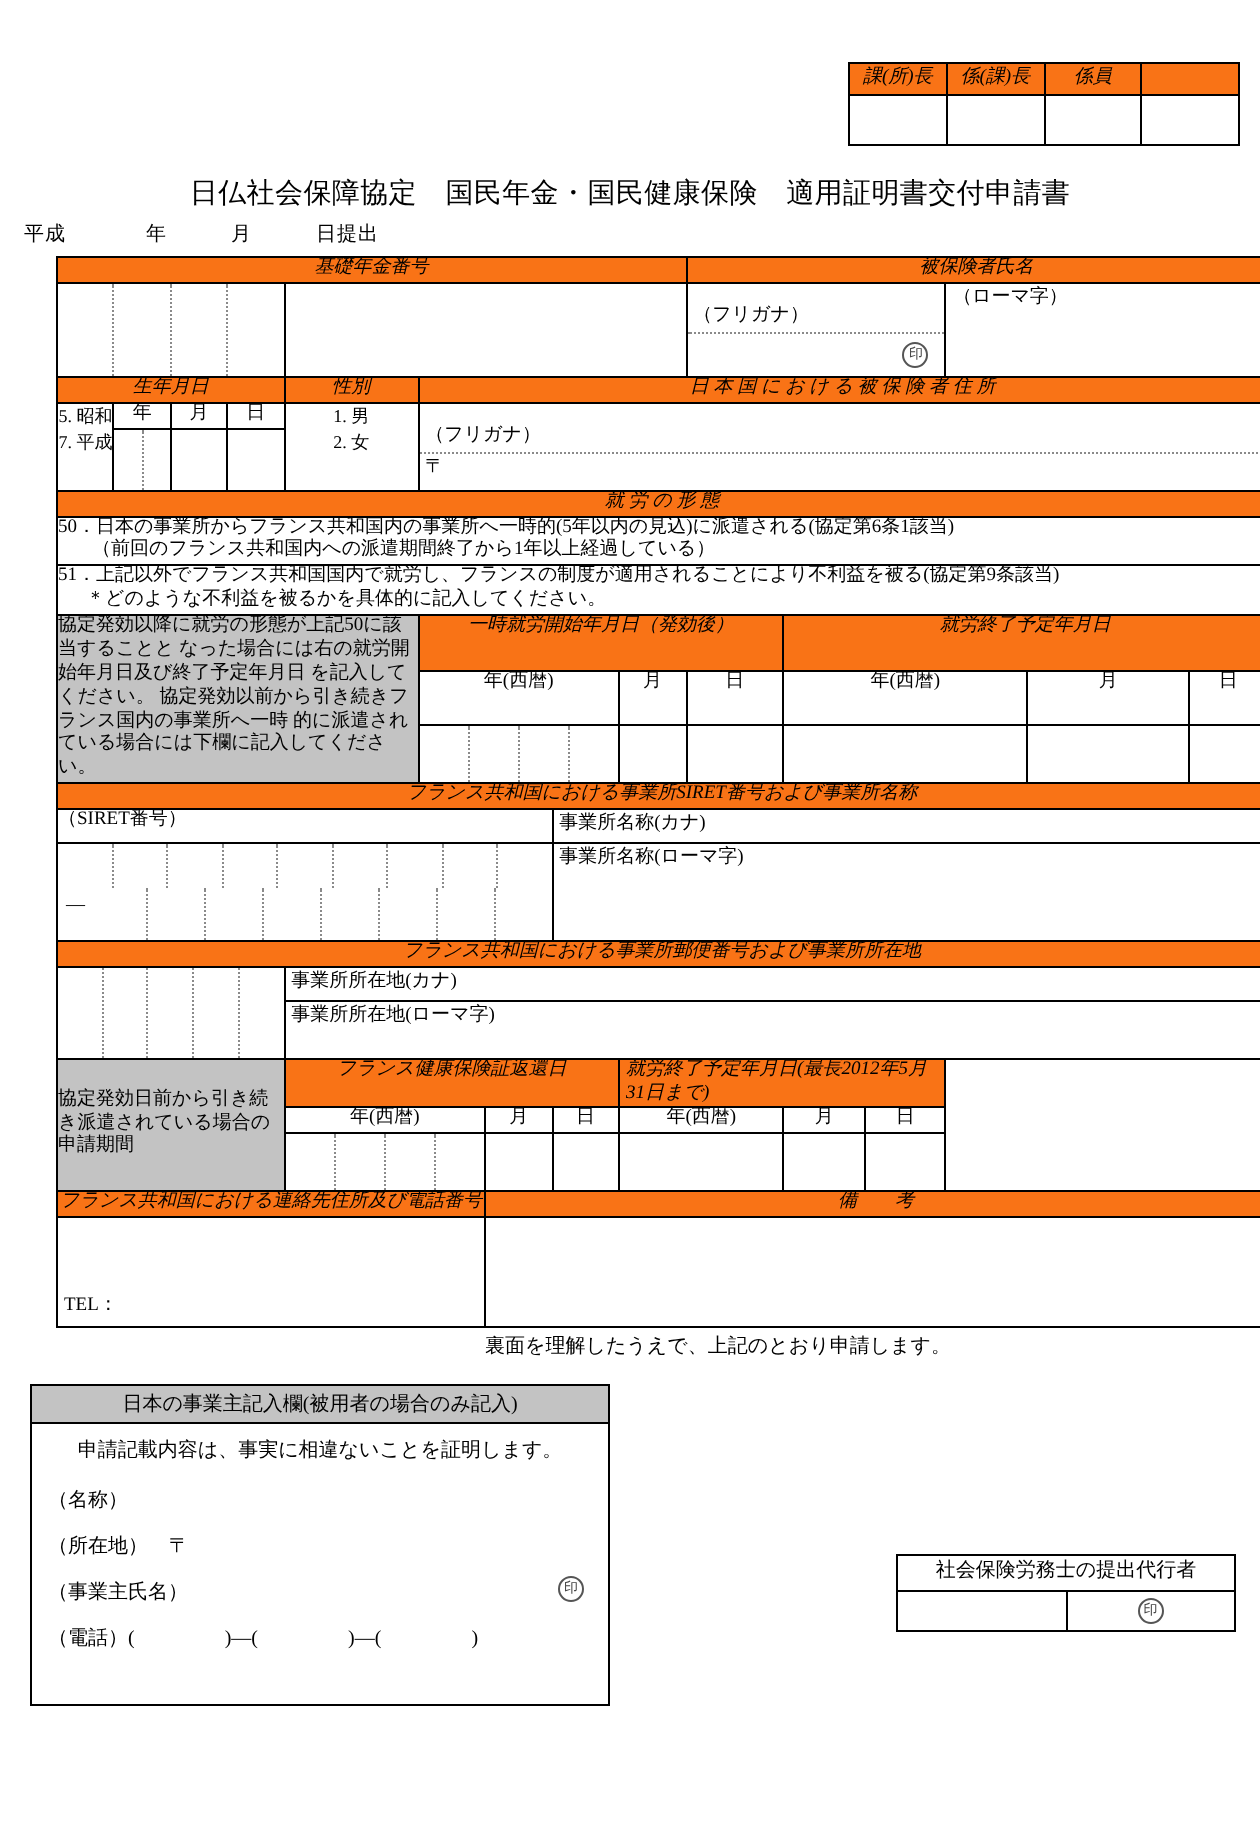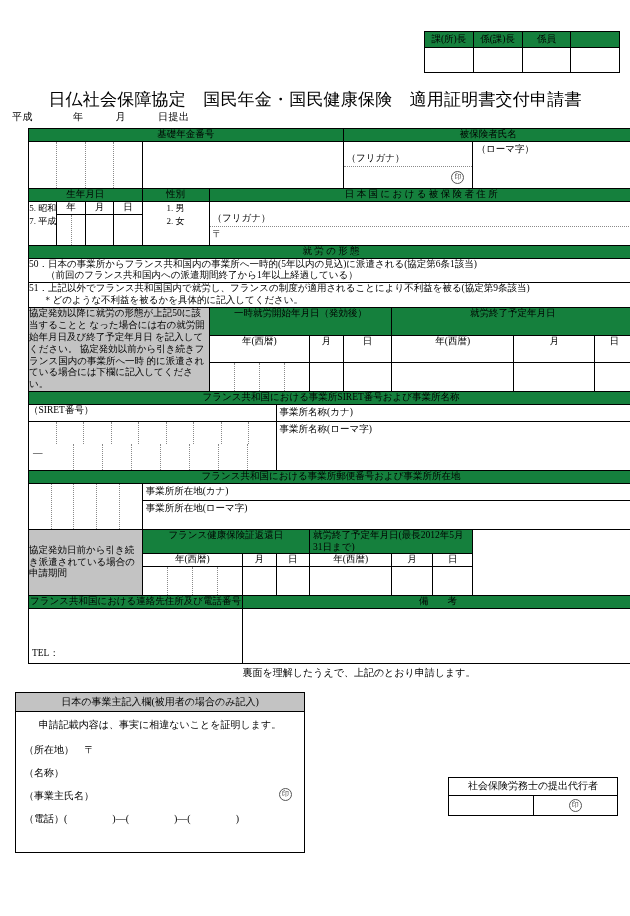--- a/index.html
+++ b/index.html
@@ -29,25 +29,26 @@
   }
   table.grid td, table.grid th {
     border: 1px solid #000;
     padding: 0;
     vertical-align: top;
     font-weight: normal;
     font-size: 9.5px;
     line-height: 1.25;
   }
   .hdr {
-    background: #15803d;
+    background: #f97316;
     text-align: center;
     font-size: 9.5px;
     padding: 2px 0 2px 0;
     vertical-align: middle;
+    font-style: italic;
   }
   .hdr-sm { font-size: 9px; }
   .cc { text-align: center; vertical-align: middle; }
   .pad { padding: 2px 3px; }
 
   
   .digits {
     display: flex;
     height: 100%;
     width: 100%;
@@ -70,21 +71,21 @@
   #approval table { width: 100%; }
   #approval td { height: 15px; }
   #approval td.lbl { height: 15px; text-align: center; vertical-align: middle; }
 
   
   #title {
     position: absolute;
     left: 0; top: 88px;
     width: 630px;
     text-align: center;
-    font-size: 17px;
+    font-size: 14px;
     letter-spacing: 0.2px;
   }
   #submitline {
     position: absolute;
     left: 12px; top: 110px;
     font-size: 10px;
     letter-spacing: 0.5px;
   }
   #submitline span { display: inline-block; }
 
@@ -542,25 +543,25 @@
       </table>
   </div>
 
   <div id="declaration">裏面を理解したうえで、上記のとおり申請します。</div>
 
   <div id="employer">
     <div class="ehdr">日本の事業主記入欄(被用者の場合のみ記入)</div>
     <div class="ebody">
       <div class="cert">申請記載内容は、事実に相違ないことを証明します。</div>
       <div class="erow">
+        <span>（名称）</span>
+      </div>
+      <div class="erow">
         <span>（所在地）</span>
         <span style="margin-left:8px">〒</span>
-      </div>
-      <div class="erow">
-        <span>（名称）</span>
       </div>
       <div class="erow">
         <span>（事業主氏名）</span>
         <span class="seal sealright">印</span>
       </div>
       <div class="erow" style="margin-bottom:18px">
         <span>（電話）(</span>
         <span style="display:inline-block;width:40px"></span>
         <span>)―(</span>
         <span style="display:inline-block;width:40px"></span>

